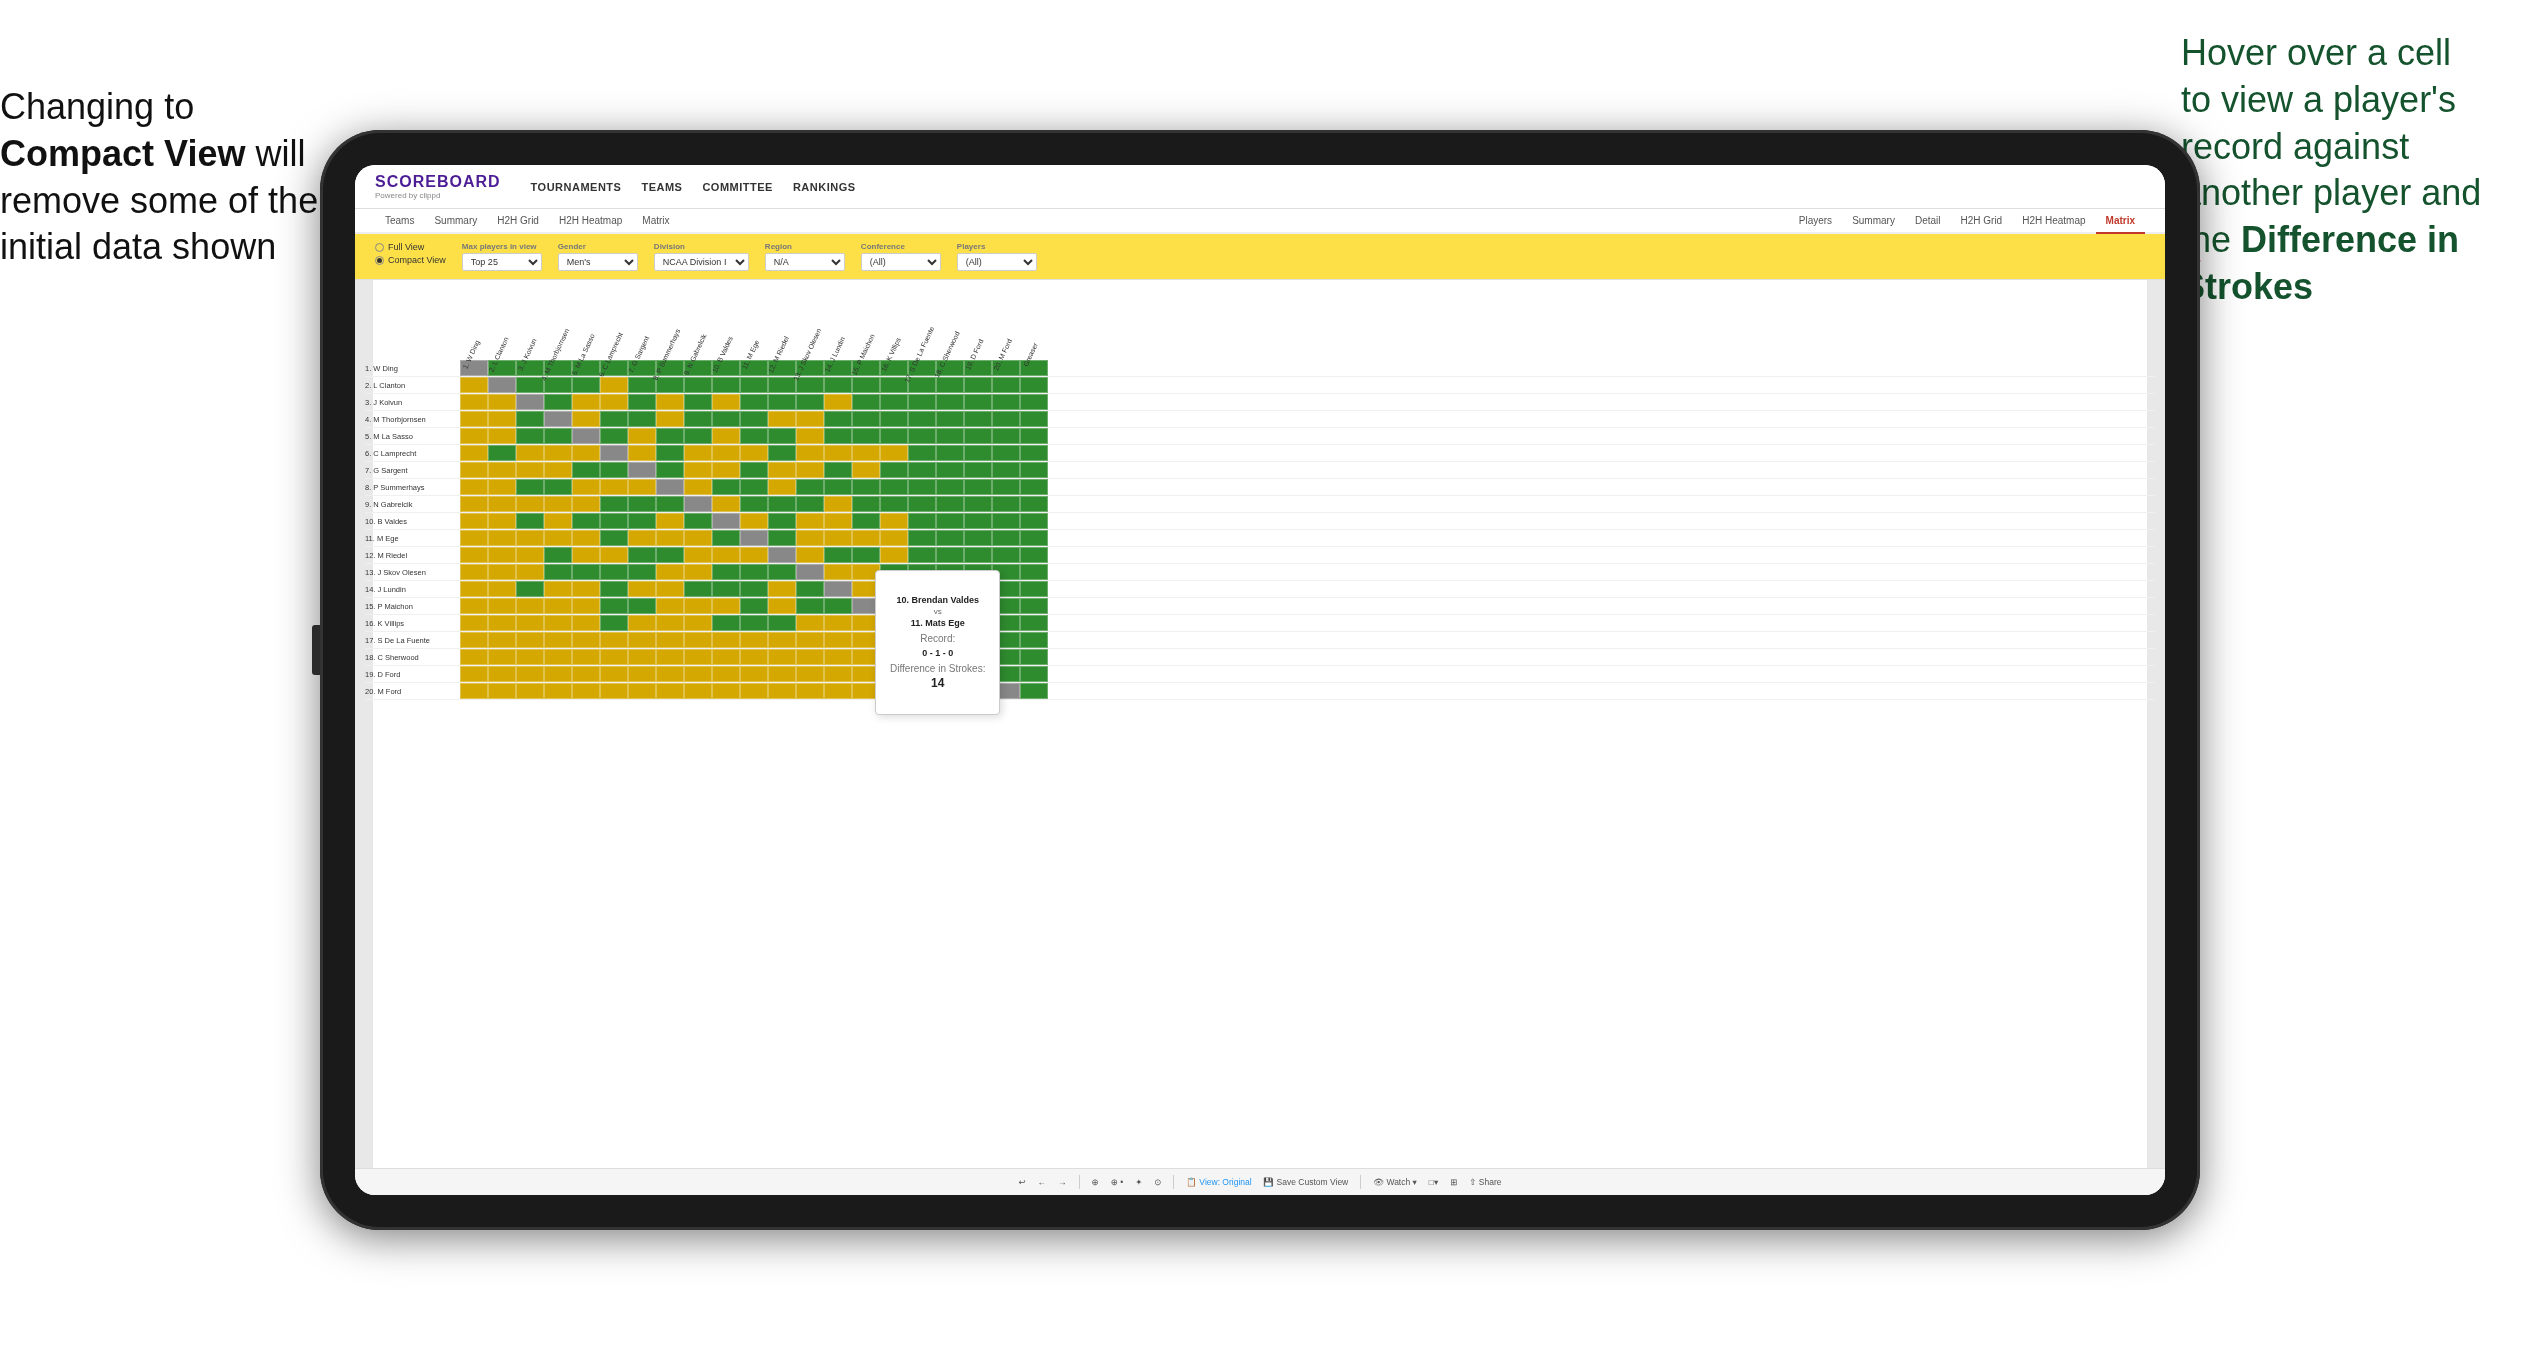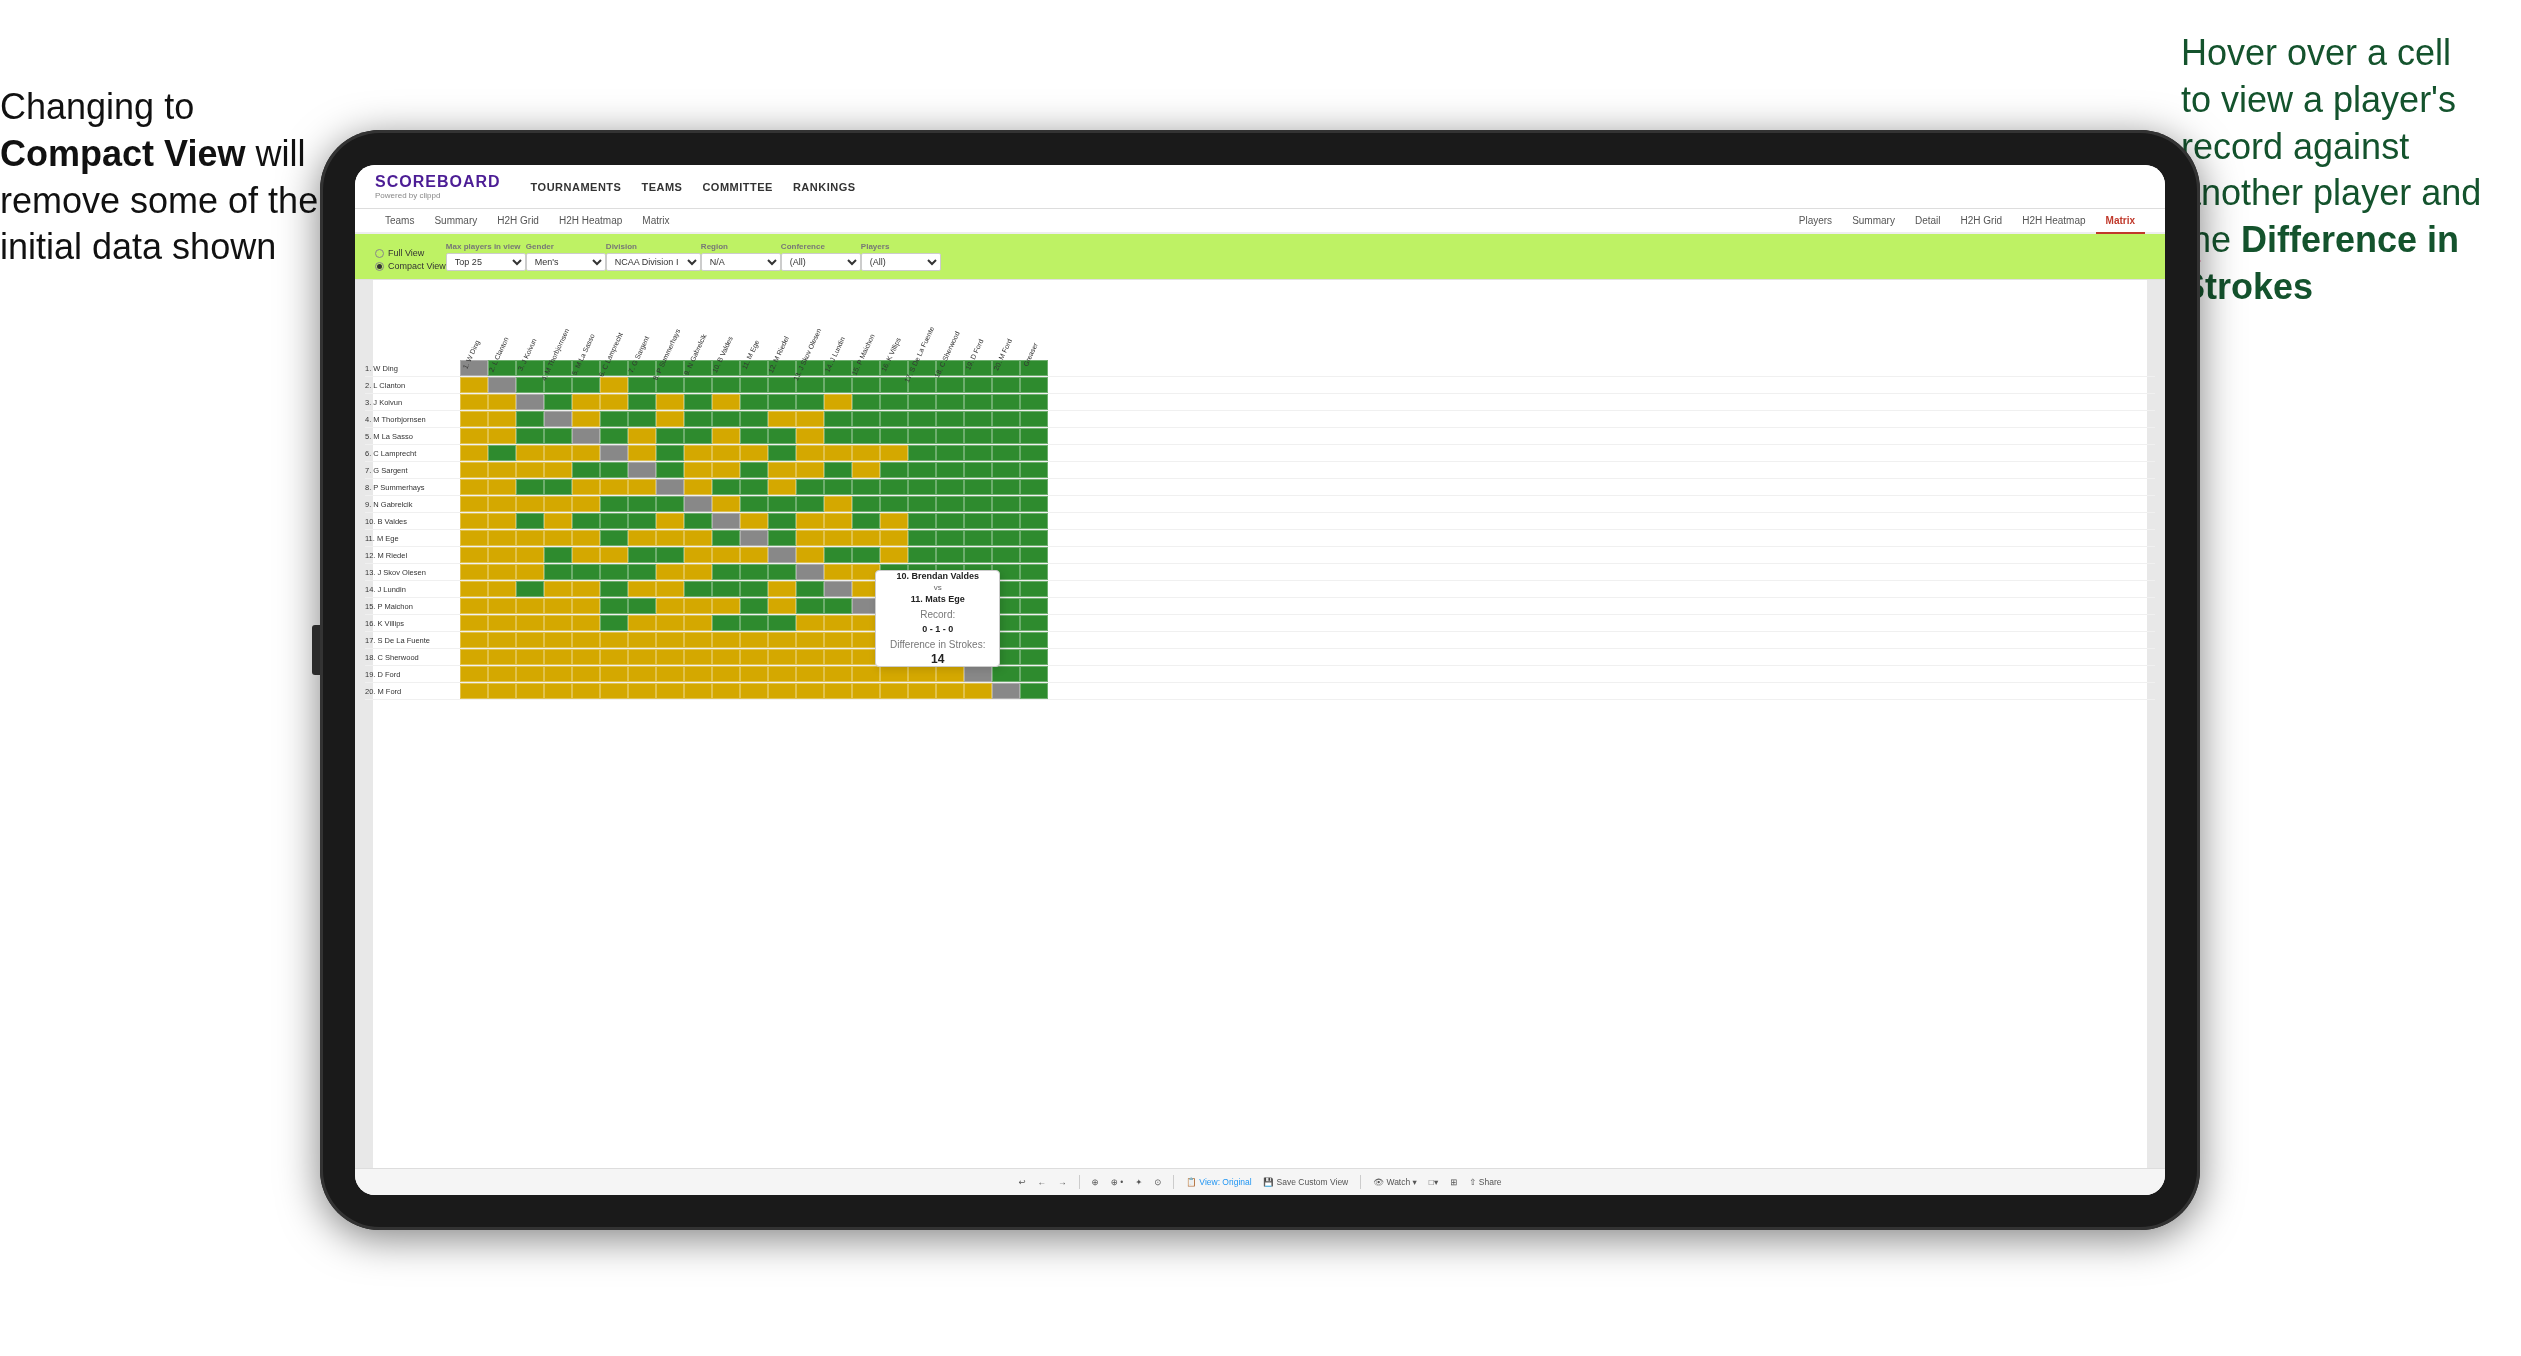--- a/index.html
+++ b/index.html
@@ -143,24 +143,25 @@
     }
     .sub-tab.active {
       color: #c0392b;
       border-bottom-color: #c0392b;
       font-weight: 600;
     }
 
     
     .filter-bar {
       display: flex;
-      align-items: flex-end;
+      align-items: flex-start;
       padding: 8px 20px;
-      background: #bef264;
+      background: #fde047;
       border-bottom: 1px solid #e0e0e0;
+      gap: 16px;
       flex-wrap: wrap;
     }
     .view-options {
       display: flex;
       flex-direction: column;
       gap: 3px;
     }
     .radio-option {
       display: flex;
       align-items: center;
@@ -275,21 +276,21 @@
     .cell-self { background: #888; }
 
     
     .tooltip-popup {
       position: absolute;
       left: 520px;
       top: 290px;
       background: #fff;
       border: 1px solid #ccc;
       border-radius: 4px;
-      padding: 0 14px;
+      padding: 24px 14px;
       box-shadow: 2px 2px 8px rgba(0,0,0,0.15);
       font-size: 9px;
       text-align: center;
       min-width: 110px;
       z-index: 10;
     }
     .tooltip-title {
       font-size: 9px;
       font-weight: 700;
       color: #222;

